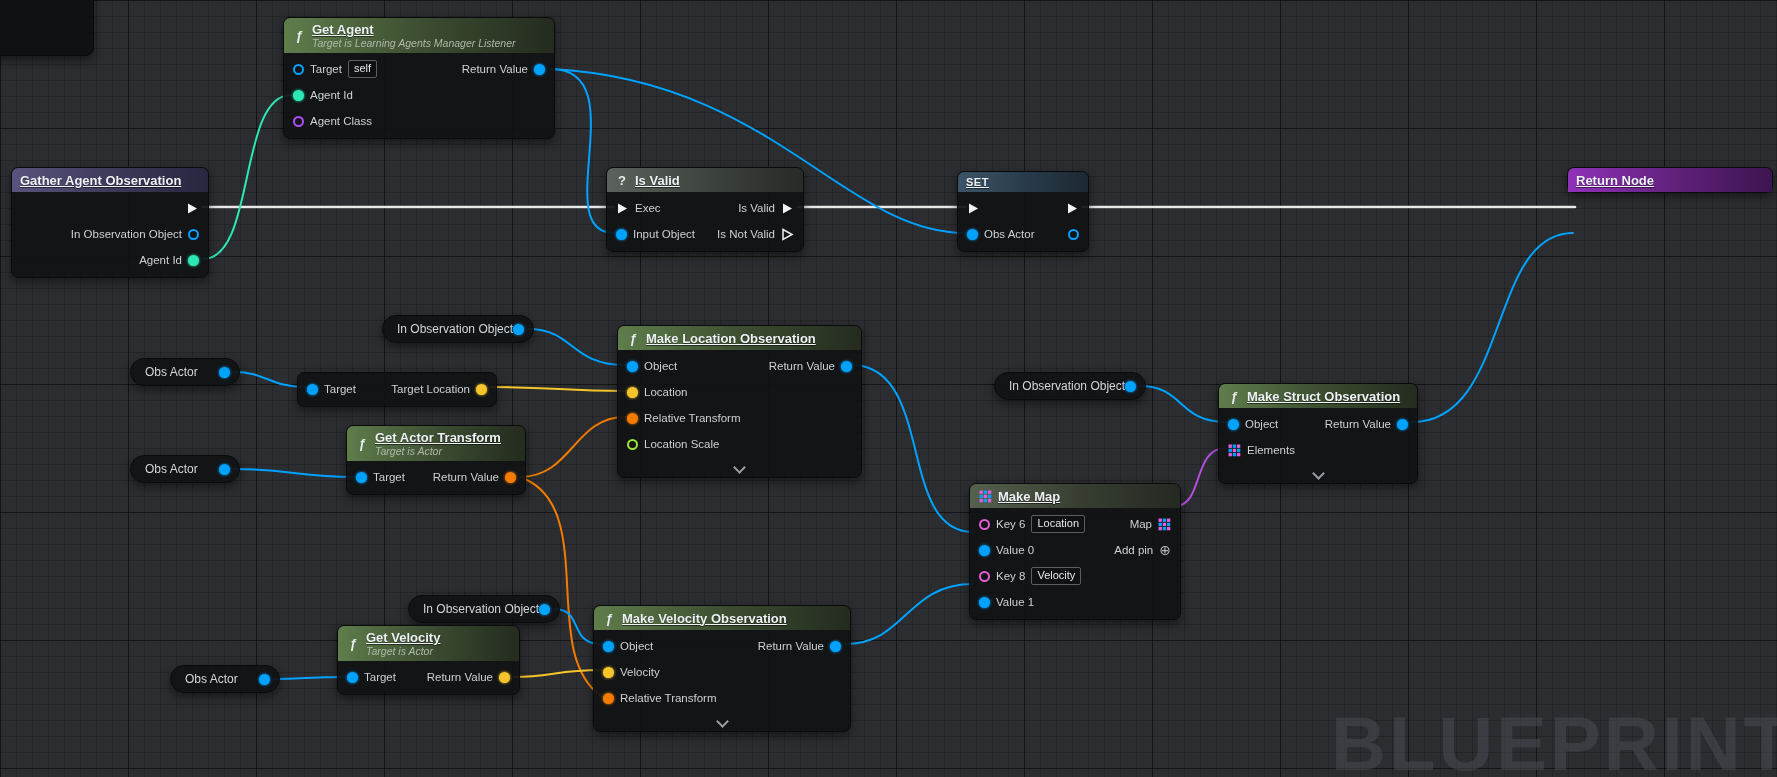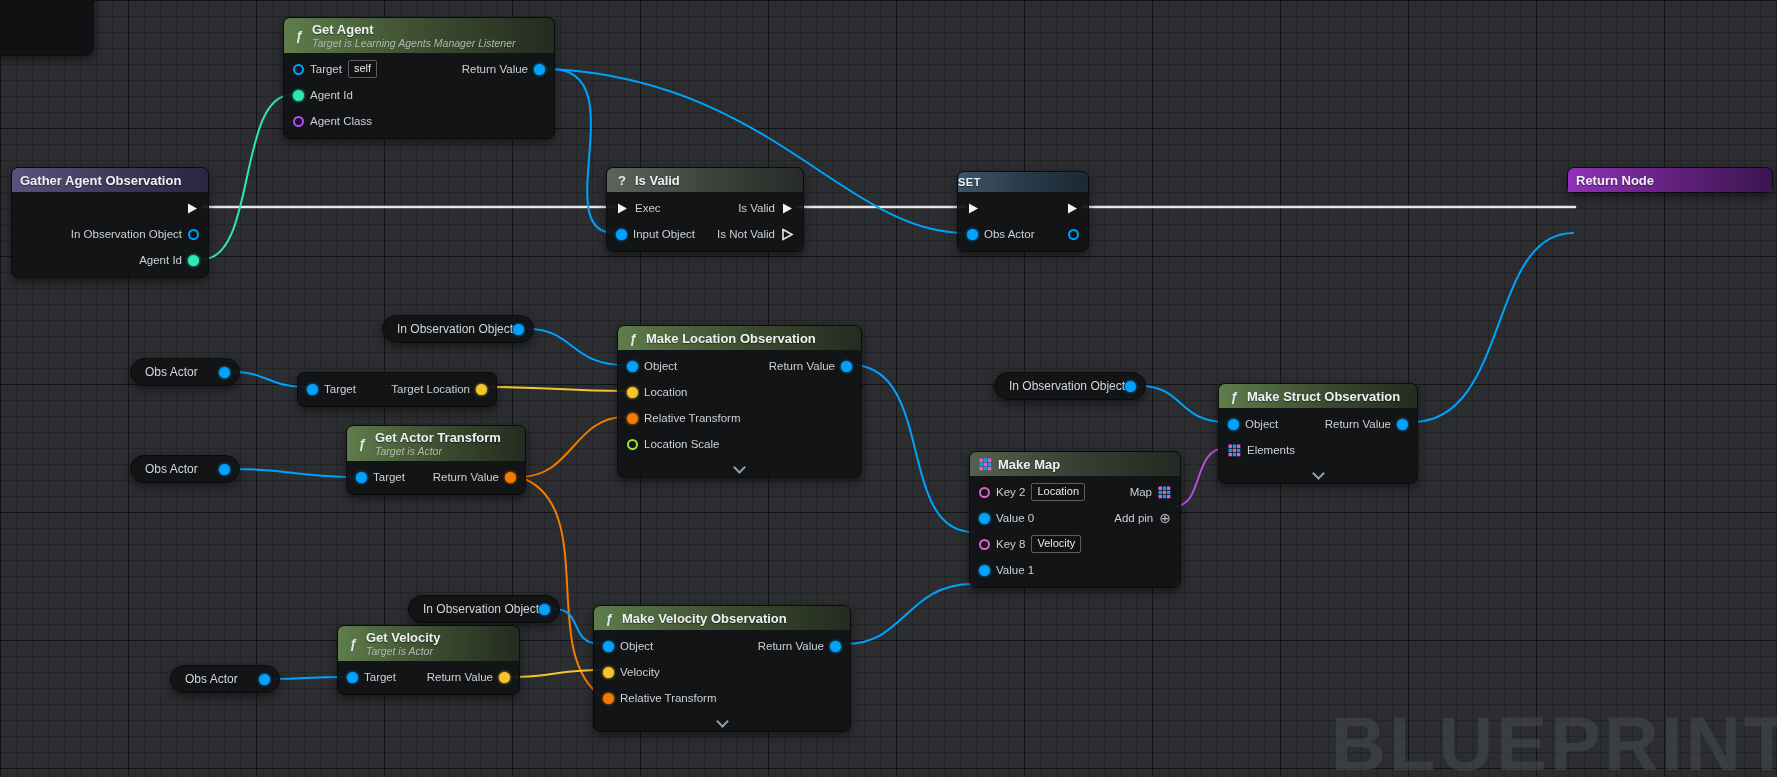--- a/index.html
+++ b/index.html
@@ -27,24 +27,24 @@
   .node-header{
     display:flex;align-items:center;gap:6px;padding:4px 8px;box-sizing:border-box;
     border-radius:6px 6px 0 0;min-height:24px;
   }
   .hdr-green  .node-header{background:linear-gradient(90deg,#5f7d4b 0%,#3a4a2f 55%,#242b1f 100%);}
   .hdr-violet .node-header{background:linear-gradient(90deg,#59537d 0%,#3c3857 55%,#282641 100%);}
   .hdr-gray   .node-header{background:linear-gradient(90deg,#5c635c 0%,#3b413b 55%,#282b28 100%);}
   .hdr-set    .node-header{background:linear-gradient(90deg,#3c5468 0%,#283a48 55%,#1d2833 100%);}
   .hdr-purple .node-header{background:linear-gradient(90deg,#9031b8 0%,#5f2079 55%,#3c1550 100%);}
   .hdr-map    .node-header{background:linear-gradient(90deg,#56604e 0%,#363d30 55%,#242922 100%);}
-  .node-title{font-size:13px;font-weight:700;color:#eef2f5;line-height:15px;text-shadow:0 1px 1px rgba(0,0,0,.5);}
+  .node-title{font-size:13px;font-weight:700;color:#eef2f5;line-height:15px;text-shadow:0 1px 1px rgba(0,0,0,.5);text-decoration:underline;}
   .node-subtitle{font-size:10.5px;font-style:italic;color:#aeb9ab;line-height:12px;}
   .hicon{width:14px;display:flex;justify-content:center;font-weight:700;font-size:13px;color:#e6ecef;}
-  .kind-set .node-header{min-height:20px;height:20px;padding:1px 0;}
+  .kind-set .node-header{min-height:20px;height:20px;padding:1px 8px;}
   .kind-set .node-title{font-size:11px;letter-spacing:.5px;}
   .node-body{padding:3px 0 4px;}
   .row{display:flex;align-items:center;height:26px;padding:0 9px;}
   .cell{display:inline-flex;align-items:center;gap:6px;}
   .cell.right{margin-left:auto;}
   .pin-label{font-size:11.5px;color:#ccd1d5;white-space:nowrap;}
   .pin-circle{width:11px;height:11px;border-radius:50%;box-sizing:border-box;flex:none;}
   .pin-exec,.pin-grid{display:flex;align-items:center;flex:none;}
   .addpin{font-family:"DejaVu Sans",sans-serif;font-size:14px;color:#b8bcc0;line-height:14px;}
   .field{background:#101112;border:1px solid #5a5e63;border-radius:2px;color:#e4e8ea;
@@ -371,21 +371,21 @@
                 </svg>
               </span>
               <span class="pin-label">Elements</span>
             </span>
           </div>
         </div>
         <div class="chevron-row">
           <span class="chevron"></span>
         </div>
       </div>
-      <div class="node kind-function hdr-map" style="left: 969px; top: 451px; width: 212px;">
+      <div class="node kind-function hdr-map" style="left: 969px; top: 483px; width: 212px;">
         <div class="node-header">
           <span class="hicon">
             <svg width="13" height="13" viewBox="0 0 13 13">
               <rect x="0.5" y="0.5" width="3.4" height="3.4" fill="#e25fd4"></rect>
               <rect x="4.7" y="0.5" width="3.4" height="3.4" fill="#00a2ff"></rect>
               <rect x="8.9" y="0.5" width="3.4" height="3.4" fill="#e25fd4"></rect>
               <rect x="0.5" y="4.7" width="3.4" height="3.4" fill="#00a2ff"></rect>
               <rect x="4.7" y="4.7" width="3.4" height="3.4" fill="#e25fd4"></rect>
               <rect x="8.9" y="4.7" width="3.4" height="3.4" fill="#00a2ff"></rect>
               <rect x="0.5" y="8.9" width="3.4" height="3.4" fill="#e25fd4"></rect>
@@ -394,21 +394,21 @@
             </svg>
           </span>
           <div class="titlewrap">
             <div class="node-title">Make Map</div>
           </div>
         </div>
         <div class="node-body">
           <div class="row">
             <span class="cell left">
               <span class="pin-circle" style="border: 2px solid rgb(226, 95, 212);"></span>
-              <span class="pin-label">Key 2</span>
+              <span class="pin-label">Key 6</span>
               <span class="field">Location</span>
             </span>
             <span class="cell right">
               <span class="pin-label">Map</span>
               <span class="pin-grid">
                 <svg width="13" height="13" viewBox="0 0 13 13">
                   <rect x="0.5" y="0.5" width="3.4" height="3.4" fill="#e25fd4"></rect>
                   <rect x="4.7" y="0.5" width="3.4" height="3.4" fill="#00a2ff"></rect>
                   <rect x="8.9" y="0.5" width="3.4" height="3.4" fill="#e25fd4"></rect>
                   <rect x="0.5" y="4.7" width="3.4" height="3.4" fill="#00a2ff"></rect>

